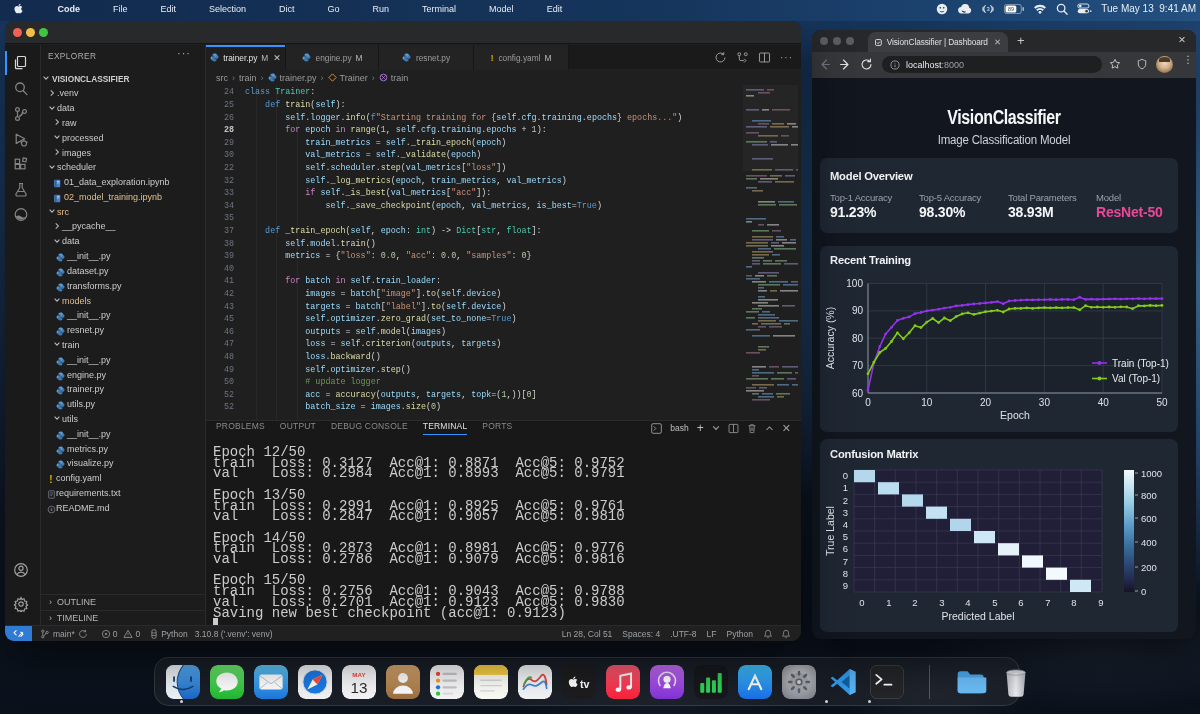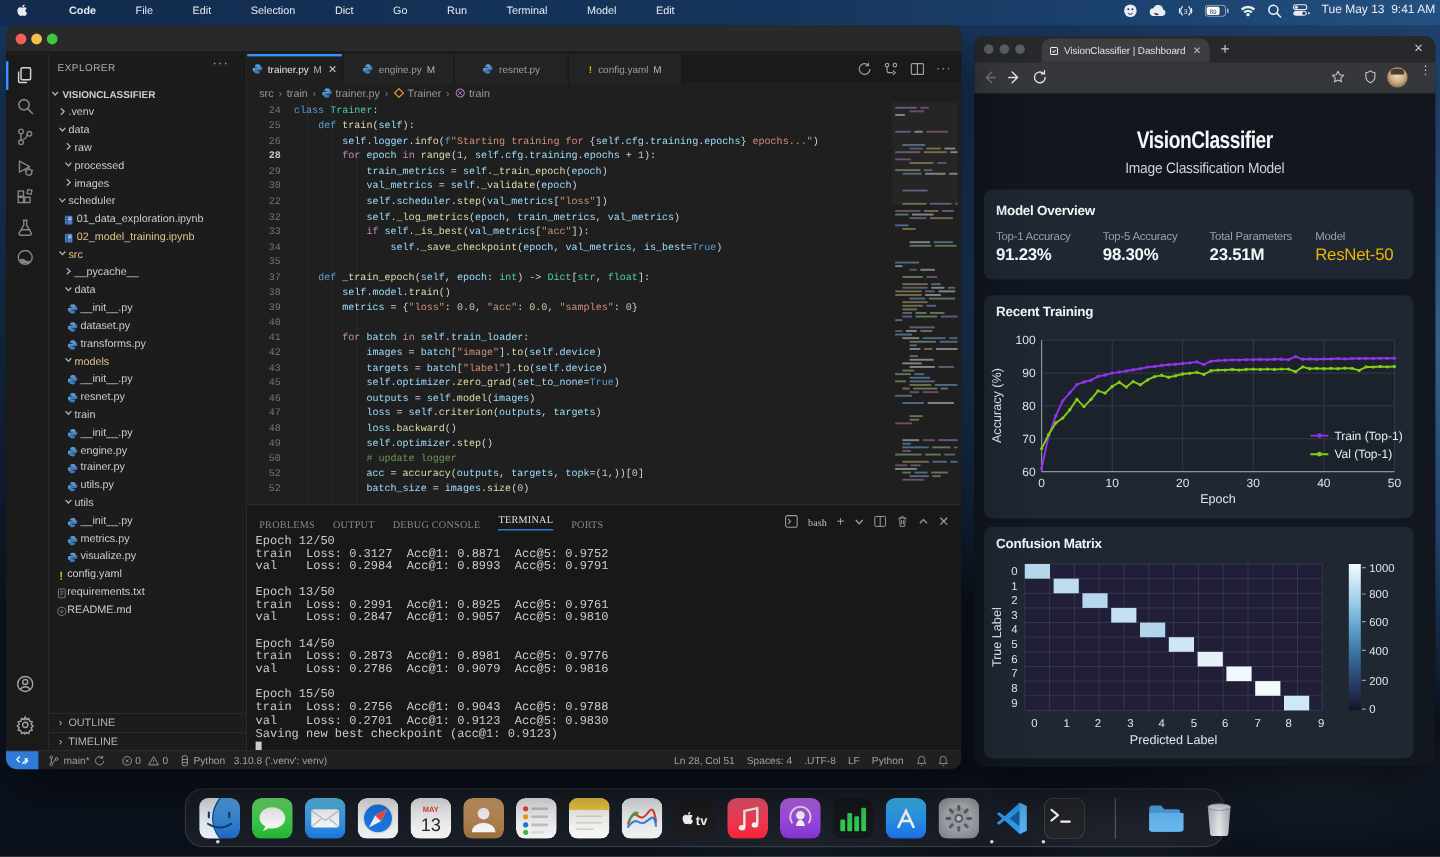--- a/index.html
+++ b/index.html
@@ -34,24 +34,24 @@
 #breadcrumb { height:15px; display:flex; align-items:center; font-size:9px; color:#9a9a9a; padding-left:10px; white-space:nowrap; }
 #editor { position:absolute; left:0; top:40px; right:0; height:335px; overflow:hidden;
   font-family:"Liberation Mono",monospace; font-size:8.4px; }
 .cl { position:absolute; height:12.6px; line-height:12.6px; white-space:pre; }
 .lnum { position:absolute; left:0; width:28px; text-align:right; color:#6e7681; }
 .lcode { position:absolute; left:39px; color:#d4d4d4; }
 .tk-k { color:#569cd6; } .tk-c { color:#c586c0; } .tk-f { color:#dcdcaa; }
 .tk-t { color:#4ec9b0; } .tk-s { color:#ce9178; } .tk-v { color:#9cdcfe; }
 .tk-n { color:#b5cea8; } .tk-m { color:#6a9955; } .tk-p { color:#d4d4d4; }
 #term { position:absolute; left:0; top:375px; right:0; bottom:0; background:#181818; border-top:1px solid #2a2a2a; }
-#termtabs { height:21px; display:flex; align-items:flex-end; font-size:8.5px; color:#8a8a8a; padding-left:10px;font-family:Liberation Serif, serif; }
+#termtabs { height:21px; display:flex; align-items:flex-start; font-size:8.5px; color:#8a8a8a; padding-left:10px; }
 #termtabs .tt { margin-right:15px; letter-spacing:.2px; }
 #termbody { position:absolute; left:7px; top:26px; font-family:"Liberation Mono",monospace;
-  font-size:10px; line-height:10.7px; color:#cbcbcb; white-space:pre; }
+  font-size:14px; line-height:10.7px; color:#cbcbcb; white-space:pre; }
 .trow { position:absolute; left:0; width:100%; height:14.6px; line-height:14.6px; white-space:nowrap; overflow:hidden;}
 #brw { left:812px; top:30px; width:384px; height:609px; background:#11161f; z-index:1;}
 #btabbar { height:22px; background:#27282a; border-radius:9px 9px 0 0; position:relative; }
 #btoolbar { height:26px; background:#36373a; position:relative; }
 #bcontent { position:absolute; top:48px; left:0; right:0; bottom:0; background:#11161f; border-radius:0 0 9px 9px; }
 .card { position:absolute; left:8px; width:358px; background:#1f2733; border-radius:7px; }
 .ctitle { position:absolute; left:10px; font-size:11.2px; font-weight:bold; color:#f2f4f6; letter-spacing:-.2px;}
 #dock { position:absolute; left:154px; top:657px; width:866px; height:49px;
   background:rgba(38,42,50,.52); border:1px solid rgba(255,255,255,.12); border-radius:15px;
   display:flex; align-items:center; padding:0 6px; }
@@ -742,20 +742,27 @@
     <div id="btoolbar">
       <svg class="abs" style="left:6px;top:6px" width="13" height="13" viewBox="0 0 16 16">
         <path d="M10.5 2.5 L5 8 l5.5 5.5 M5 8 h9" fill="none" stroke="#71757a" stroke-width="1.5" stroke-linecap="round" stroke-linejoin="round"></path>
       </svg>
       <svg class="abs" style="left:27px;top:6px" width="13" height="13" viewBox="0 0 16 16">
         <path d="M5.5 2.5 L11 8 l-5.5 5.5 M11 8 H2" fill="none" stroke="#dfe1e5" stroke-width="1.5" stroke-linecap="round" stroke-linejoin="round"></path>
       </svg>
       <svg class="abs" style="left:48px;top:6px" width="13" height="13" viewBox="0 0 16 16">
         <path d="M13.5 8 a5.5 5.5 0 1 1-1.7-4 M12.8 1.2 v3.2 h-3.2" fill="none" stroke="#dfe1e5" stroke-width="1.4" stroke-linecap="round"></path>
       </svg>
+      <div class="abs" style="left:70px;top:4px;width:220px;height:17px;border-radius:9px;background:#1e1f21;display:flex;align-items:center;padding:0 8px">
+        <svg width="10" height="10" viewBox="0 0 14 14" style="margin-right:6px">
+          <circle cx="7" cy="7" r="5.7" fill="none" stroke="#9aa0a6" stroke-width="1.2"></circle>
+          <path d="M7 6.5 v3.5 M7 4 v1" stroke="#9aa0a6" stroke-width="1.3"></path>
+        </svg>
+        <span style="font-size:9px;color:#e8eaed">localhost<span style="color:#9aa0a6">:8000</span></span>
+      </div>
       <svg class="abs" style="left:297px;top:6px" width="12" height="12" viewBox="0 0 16 16">
         <path d="M8 1.8 l1.9 3.9 4.3.6 -3.1 3 .7 4.2 L8 11.6 4.2 13.5 l.7-4.2 -3.1-3 4.3-.6z" fill="none" stroke="#c8cbce" stroke-width="1.2" stroke-linejoin="round"></path>
       </svg>
       <svg class="abs" style="left:324px;top:6px" width="12" height="12" viewBox="0 0 16 16">
         <path d="M8 1.5 c2.5 2 5 2 5 2 v4.5 c0 3.5-2.5 5.5-5 6.5 -2.5-1-5-3-5-6.5 V3.5 c0 0 2.5 0 5-2z" fill="none" stroke="#c8cbce" stroke-width="1.2"></path>
       </svg>
       <div class="abs" style="left:344px;top:4px;width:17px;height:17px;border-radius:50%;background:radial-gradient(circle at 50% 42%, #e9d6c2 0%, #d3b28c 40%, #9a7a58 72%, #6e5540 100%)">
         <div style="position:absolute;left:3px;top:1px;width:11px;height:5px;border-radius:50% 50% 0 0;background:#4e3a2a"></div>
       </div>
       <div class="abs" style="left:371px;top:5px;font-size:10px;color:#c8cbce;letter-spacing:0;line-height:5px">⋮</div>
@@ -763,23 +770,23 @@
     <div id="bcontent">
       <div style="position:absolute;left:0;right:0;top:28px;text-align:center;font-size:20px;font-weight:bold;color:#f5f7f9;letter-spacing:-.5px;transform:scaleX(0.8)">VisionClassifier</div>
       <div style="position:absolute;left:0;right:0;top:55px;text-align:center;font-size:12.5px;color:#cdd3da;letter-spacing:-.2px;transform:scaleX(0.92)">Image Classification Model</div>
       <div class="card" style="top:80px;height:75px">
         <div class="ctitle" style="top:12px">Model Overview</div>
         <div class="abs" style="left:10px;top:34px;font-size:9.5px;color:#98a1ac;letter-spacing:-.2px">Top-1 Accuracy</div>
         <div class="abs" style="left:10px;top:46px;font-size:14px;font-weight:bold;color:#f5f7f9;white-space:nowrap;letter-spacing:-.2px">91.23%</div>
         <div class="abs" style="left:99px;top:34px;font-size:9.5px;color:#98a1ac;letter-spacing:-.2px">Top-5 Accuracy</div>
         <div class="abs" style="left:99px;top:46px;font-size:14px;font-weight:bold;color:#f5f7f9;white-space:nowrap;letter-spacing:-.2px">98.30%</div>
         <div class="abs" style="left:188px;top:34px;font-size:9.5px;color:#98a1ac;letter-spacing:-.2px">Total Parameters</div>
-        <div class="abs" style="left:188px;top:46px;font-size:14px;font-weight:bold;color:#f5f7f9;white-space:nowrap;letter-spacing:-.2px">23.51M</div>
+        <div class="abs" style="left:188px;top:46px;font-size:14px;font-weight:bold;color:#f5f7f9;white-space:nowrap;letter-spacing:-.2px">38.93M</div>
         <div class="abs" style="left:276px;top:34px;font-size:9.5px;color:#98a1ac;letter-spacing:-.2px">Model</div>
-        <div class="abs" style="left:276px;top:46px;font-size:14px;font-weight:normal;color:#eab308;white-space:nowrap;letter-spacing:-.2px">ResNet-50</div>
+        <div class="abs" style="left:276px;top:46px;font-size:14px;font-weight:bold;color:#ec4899;white-space:nowrap;letter-spacing:-.2px">ResNet-50</div>
       </div>
       <div class="card" style="top:168px;height:186px">
         <div class="ctitle" style="top:8px">Recent Training</div>
         <svg class="abs" style="left:0;top:0" width="358" height="186" viewBox="0 0 358 186">
           <rect x="48.0" y="37.5" width="294.0" height="109.5" fill="#1b222c"></rect>
           <line x1="48.0" y1="37.5" x2="342.0" y2="37.5" stroke="#333d49" stroke-width="0.8"></line>
           <line x1="48.0" y1="64.9" x2="342.0" y2="64.9" stroke="#333d49" stroke-width="0.8"></line>
           <line x1="48.0" y1="92.2" x2="342.0" y2="92.2" stroke="#333d49" stroke-width="0.8"></line>
           <line x1="48.0" y1="119.6" x2="342.0" y2="119.6" stroke="#333d49" stroke-width="0.8"></line>
           <line x1="48.0" y1="147.0" x2="342.0" y2="147.0" stroke="#333d49" stroke-width="0.8"></line>

